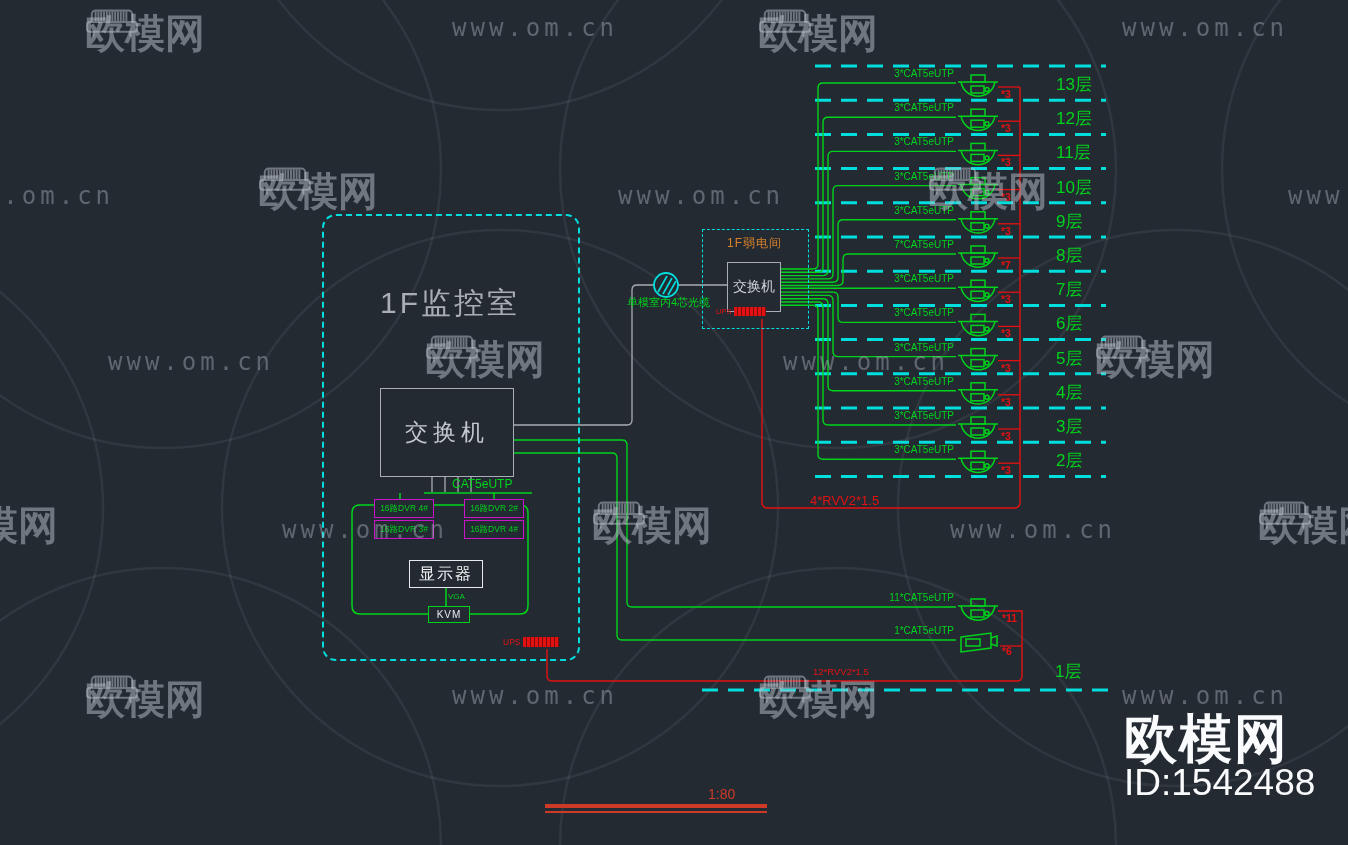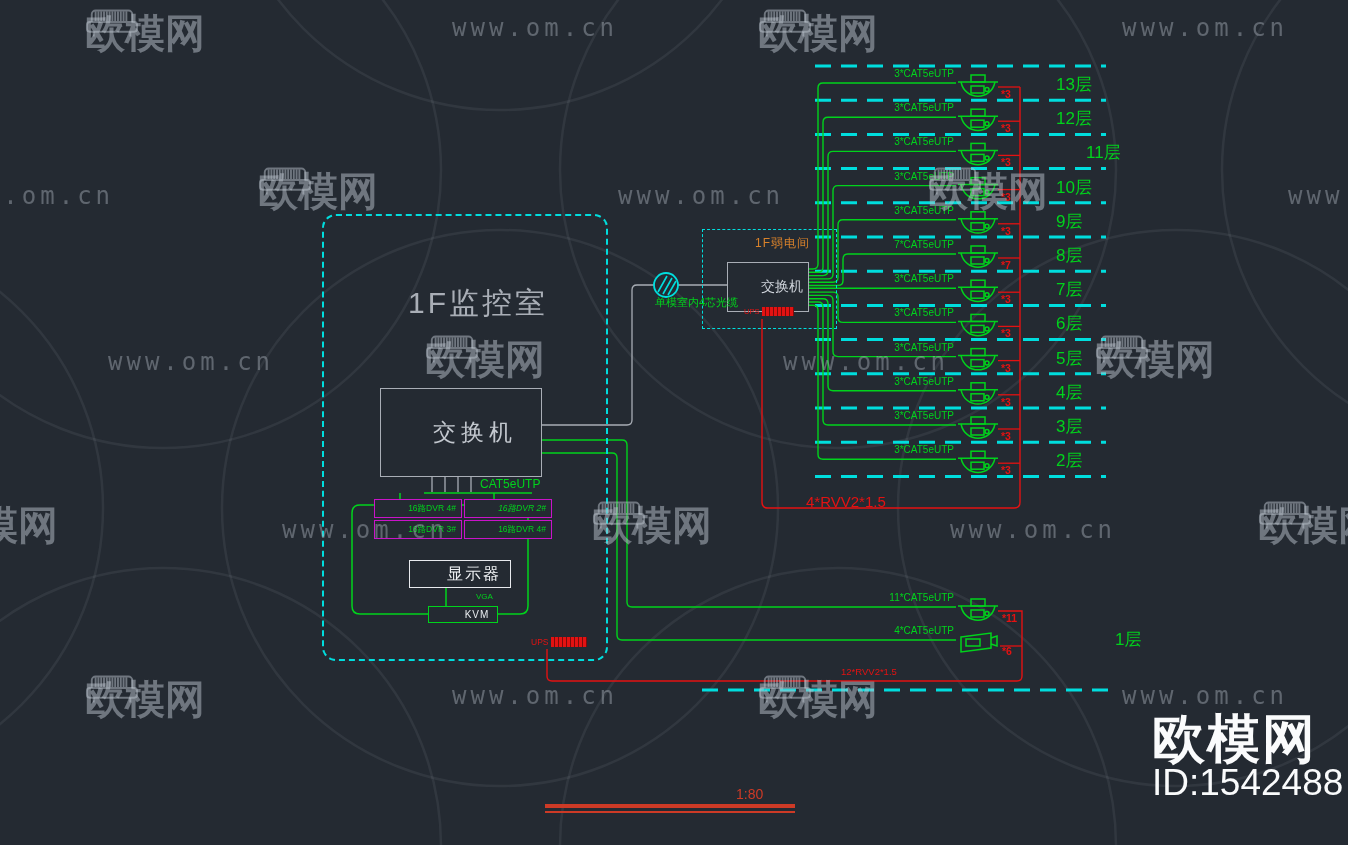--- a/index.html
+++ b/index.html
@@ -1,53 +1,53 @@
 <!DOCTYPE html>
 <html><head>
 <meta charset="utf-8">
 <style>
   html,body{margin:0;padding:0;background:#11151b;}
   .stage{position:relative;width:1348px;height:845px;background:var(--bg,#242a32);overflow:hidden;
          font-family:"Liberation Sans",sans-serif;}
-  .abs{position:absolute;padding-left:28px;}
+  .abs{position:absolute;}
   svg{position:absolute;left:0;top:0;z-index:2;}
   #gen-labels{position:absolute;left:0;top:0;width:100%;height:100%;z-index:3;pointer-events:none;}
   #wm-layer{position:absolute;left:0;top:0;width:100%;height:100%;z-index:4;pointer-events:none;}
   .boxes{z-index:3;}
 
   
   .room-box{left:322px;top:214px;width:254px;height:443px;border:2px dashed var(--cyan);border-radius:14px;}
   .room-title{left:380px;top:283px;font-size:30px;color:#a9aeb6;letter-spacing:3px;}
   .switch-main{left:380px;top:388px;width:132px;height:87px;border:1.6px solid #a9aeb6;background:var(--bg);
                display:flex;align-items:center;justify-content:center;font-size:23px;color:#c3c8cf;letter-spacing:5px;}
   .cat-label{left:452px;top:477px;font-size:12px;color:var(--green);text-align:right;}
   .dvr{width:58px;height:17px;border:1.6px solid var(--magenta);background:var(--bg);color:var(--green);
        font-size:8.5px;display:flex;align-items:center;justify-content:center;white-space:nowrap;}
-  .dvr1{left:374px;top:499px;} .dvr2{left:464px;top:499px;font-style:italic;} .dvr3{left:374px;top:520px;text-align:right;} .dvr4{left:464px;top:520px;}
+  .dvr1{left:374px;top:499px;} .dvr2{left:464px;top:499px;} .dvr3{left:374px;top:520px;text-align:right;} .dvr4{left:464px;top:520px;}
   .display-box{left:409px;top:560px;width:72px;height:26px;border:1.6px solid #e8eaee;background:var(--bg);
                color:#eef0f3;font-size:16px;display:flex;align-items:center;justify-content:center;letter-spacing:2px;}
   .vga{left:448px;top:592px;font-size:8px;color:var(--green);}
   .kvm{left:428px;top:606px;width:40px;height:15px;border:1.3px solid var(--green);background:var(--bg);
        color:#e8ecef;font-size:10px;display:flex;align-items:center;justify-content:center;letter-spacing:1px;}
   .ups{display:flex;align-items:center;gap:3px;color:var(--red);}
   .ups .bar{background:repeating-linear-gradient(90deg,var(--red) 0 3px,#7a0b0b 3px 4px);}
   .ups-room{left:503px;top:637px;font-size:8.5px;}
   .ups-room .bar{width:36px;height:10px;}
   .ups-riser{left:716px;top:307px;font-size:7.5px;}
   .ups-riser .bar{width:32px;height:9px;}
 
   
   .riser-box{left:702px;top:229px;width:105px;height:98px;border:1.6px dashed var(--cyan);}
   .riser-title{left:702px;top:235px;width:105px;text-align:center;font-size:12px;color:var(--orange);letter-spacing:1px;}
   .switch-riser{left:727px;top:262px;width:52px;height:48px;border:1.4px solid #a9aeb6;background:var(--bg);
                 color:#ced3da;font-size:14px;display:flex;align-items:center;justify-content:center;}
   .fiber-label{left:627px;top:295px;font-size:11px;color:var(--green);}
-  .power-riser{left:778px;top:493px;font-size:15px;color:var(--red);}
+  .power-riser{left:810px;top:493px;font-size:13px;color:var(--red);}
   .power-f1{left:813px;top:666px;font-size:9.5px;color:var(--red);}
-  .floor1-label{left:1055px;top:628px;font-size:17px;color:var(--green);margin-left:32px;}
+  .floor1-label{left:1055px;top:660px;font-size:17px;color:var(--green);}
 
   
   .flab{position:absolute;font-size:17px;color:var(--green);white-space:nowrap;}
   .clab{position:absolute;width:92px;text-align:right;font-size:10px;color:var(--green);white-space:nowrap;}
   .cnt{position:absolute;font-size:10.5px;font-weight:bold;color:var(--red);white-space:nowrap;}
 
   
   .wm-brand{position:absolute;display:flex;align-items:center;gap:6px;color:rgba(186,194,204,.5);
             font-weight:bold;font-size:40px;white-space:nowrap;}
   .wm-url{position:absolute;font-family:"DejaVu Sans Mono",monospace;font-size:24px;letter-spacing:4px;
@@ -397,21 +397,21 @@
     </div>
   <div id="gen-labels">
       <div class="clab" style="left: 862px; top: 68px;">3*CAT5eUTP</div>
       <div class="cnt" style="left: 1001px; top: 88px;">*3</div>
       <div class="flab" style="left: 1056px; top: 73px;">13层</div>
       <div class="clab" style="left: 862px; top: 102.2px;">3*CAT5eUTP</div>
       <div class="cnt" style="left: 1001px; top: 122.2px;">*3</div>
       <div class="flab" style="left: 1056px; top: 107.2px;">12层</div>
       <div class="clab" style="left: 862px; top: 136.4px;">3*CAT5eUTP</div>
       <div class="cnt" style="left: 1001px; top: 156.4px;">*3</div>
-      <div class="flab" style="left: 1056px; top: 141.4px; margin-left: 30px;">11层</div>
+      <div class="flab" style="left: 1056px; top: 141.4px;">11层</div>
       <div class="clab" style="left: 862px; top: 170.6px;">3*CAT5eUTP</div>
       <div class="cnt" style="left: 1001px; top: 190.6px;">*3</div>
       <div class="flab" style="left: 1056px; top: 175.6px;">10层</div>
       <div class="clab" style="left: 862px; top: 204.8px;">3*CAT5eUTP</div>
       <div class="cnt" style="left: 1001px; top: 224.8px;">*3</div>
       <div class="flab" style="left: 1056px; top: 209.8px;">9层</div>
       <div class="clab" style="left: 862px; top: 239px;">7*CAT5eUTP</div>
       <div class="cnt" style="left: 1001px; top: 259px;">*7</div>
       <div class="flab" style="left: 1056px; top: 244px;">8层</div>
       <div class="clab" style="left: 862px; top: 273.2px;">3*CAT5eUTP</div>
@@ -427,21 +427,21 @@
       <div class="cnt" style="left: 1001px; top: 395.8px;">*3</div>
       <div class="flab" style="left: 1056px; top: 380.8px;">4层</div>
       <div class="clab" style="left: 862px; top: 410px;">3*CAT5eUTP</div>
       <div class="cnt" style="left: 1001px; top: 430px;">*3</div>
       <div class="flab" style="left: 1056px; top: 415px;">3层</div>
       <div class="clab" style="left: 862px; top: 444.2px;">3*CAT5eUTP</div>
       <div class="cnt" style="left: 1001px; top: 464.2px;">*3</div>
       <div class="flab" style="left: 1056px; top: 449.2px;">2层</div>
       <div class="clab" style="left: 862px; top: 592px;">11*CAT5eUTP</div>
       <div class="cnt" style="left: 1002px; top: 612px;">*11</div>
-      <div class="clab" style="left: 862px; top: 625px;">4*CAT5eUTP</div>
+      <div class="clab" style="left: 862px; top: 625px;">1*CAT5eUTP</div>
       <div class="cnt" style="left: 1002px; top: 645px;">*6</div>
     </div>
 
   <div class="abs room-box boxes"></div>
   <div class="abs room-title boxes">1F监控室</div>
   <div class="abs switch-main boxes">交换机</div>
   <div class="abs cat-label boxes">CAT5eUTP</div>
   <div class="abs dvr dvr1 boxes">16路DVR 4#</div>
   <div class="abs dvr dvr2 boxes">16路DVR 2#</div>
   <div class="abs dvr dvr3 boxes">16路DVR 3#</div>

